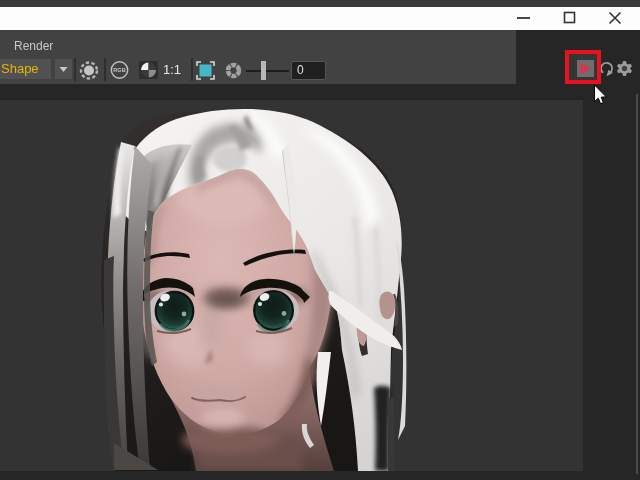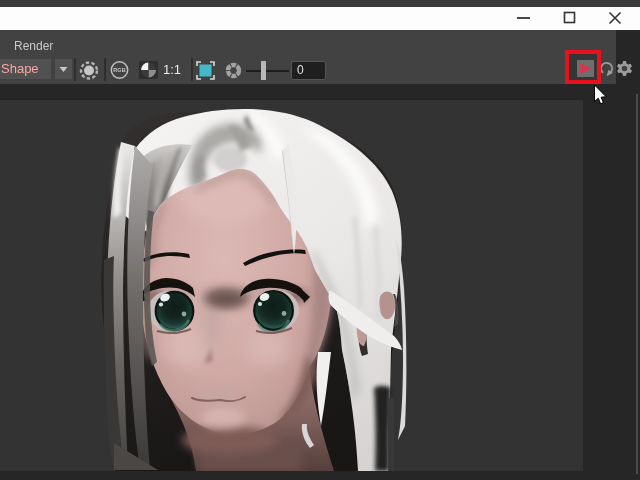--- a/index.html
+++ b/index.html
@@ -11,25 +11,25 @@
 <div class="abs" style="left:0;top:0;width:640px;height:7px;background:#3b3b3b"></div>
 
 <div class="abs" style="left:0;top:7px;width:640px;height:23px;background:#fdfdfd">
 <svg class="abs" style="left:500px;top:0" width="140" height="23" viewBox="0 0 140 23">
   <line x1="17" y1="11" x2="30" y2="11" stroke="#333" stroke-width="1.8"></line>
   <rect x="64.5" y="5.5" width="10" height="10" fill="none" stroke="#333" stroke-width="1.6"></rect>
   <path d="M109.5 5.5 L120.5 16.5 M120.5 5.5 L109.5 16.5" stroke="#333" stroke-width="1.6"></path>
 </svg>
 </div>
 
-<div class="abs" style="left:0;top:30px;width:616px;height:54px;background:#424242">
+<div class="abs" style="left:0;top:30px;width:516px;height:54px;background:#424242">
   <div class="abs" style="left:14px;top:9px;color:#c8c8c8;font-size:12px;">Render</div>
 
   <div class="abs" style="left:-30px;top:29px;width:81px;height:20px;background:#515151;"></div>
-  <div class="abs" style="left:1px;top:31px;color:#fca5a5;font-size:13px;">Shape</div>
+  <div class="abs" style="left:1px;top:31px;color:#eab308;font-size:13px;">Shape</div>
   <div class="abs" style="left:55px;top:29px;width:17px;height:20px;background:#515151;"></div>
   <svg class="abs" style="left:55px;top:29px" width="17" height="20">
       <path d="M4.5 8 L12.5 8 L8.5 13 Z" fill="#c8c8c8"></path>
     </svg>
 
   <div class="abs" style="left:74px;top:28px;width:2px;height:23px;background:#2e2e2e"></div>
   <div class="abs" style="left:104px;top:28px;width:2px;height:23px;background:#2e2e2e"></div>
   <div class="abs" style="left:191px;top:28px;width:2px;height:23px;background:#2e2e2e"></div>
 
   <svg class="abs" style="left:79px;top:30px" width="20" height="20" viewBox="0 0 20 20">

